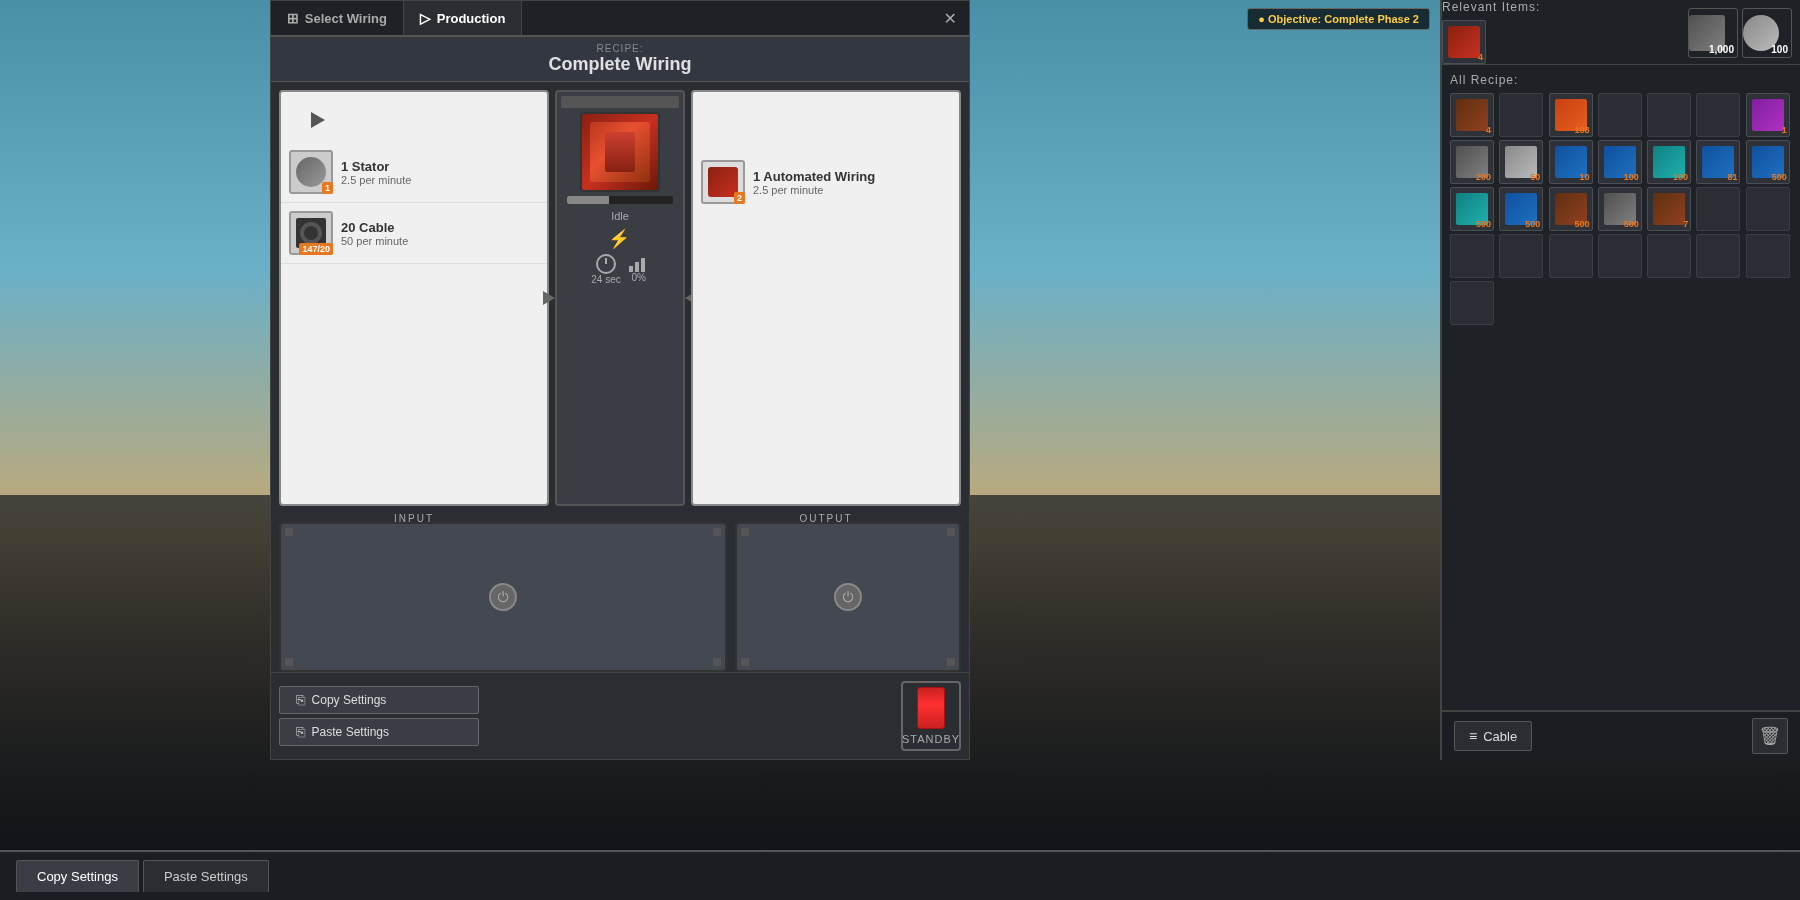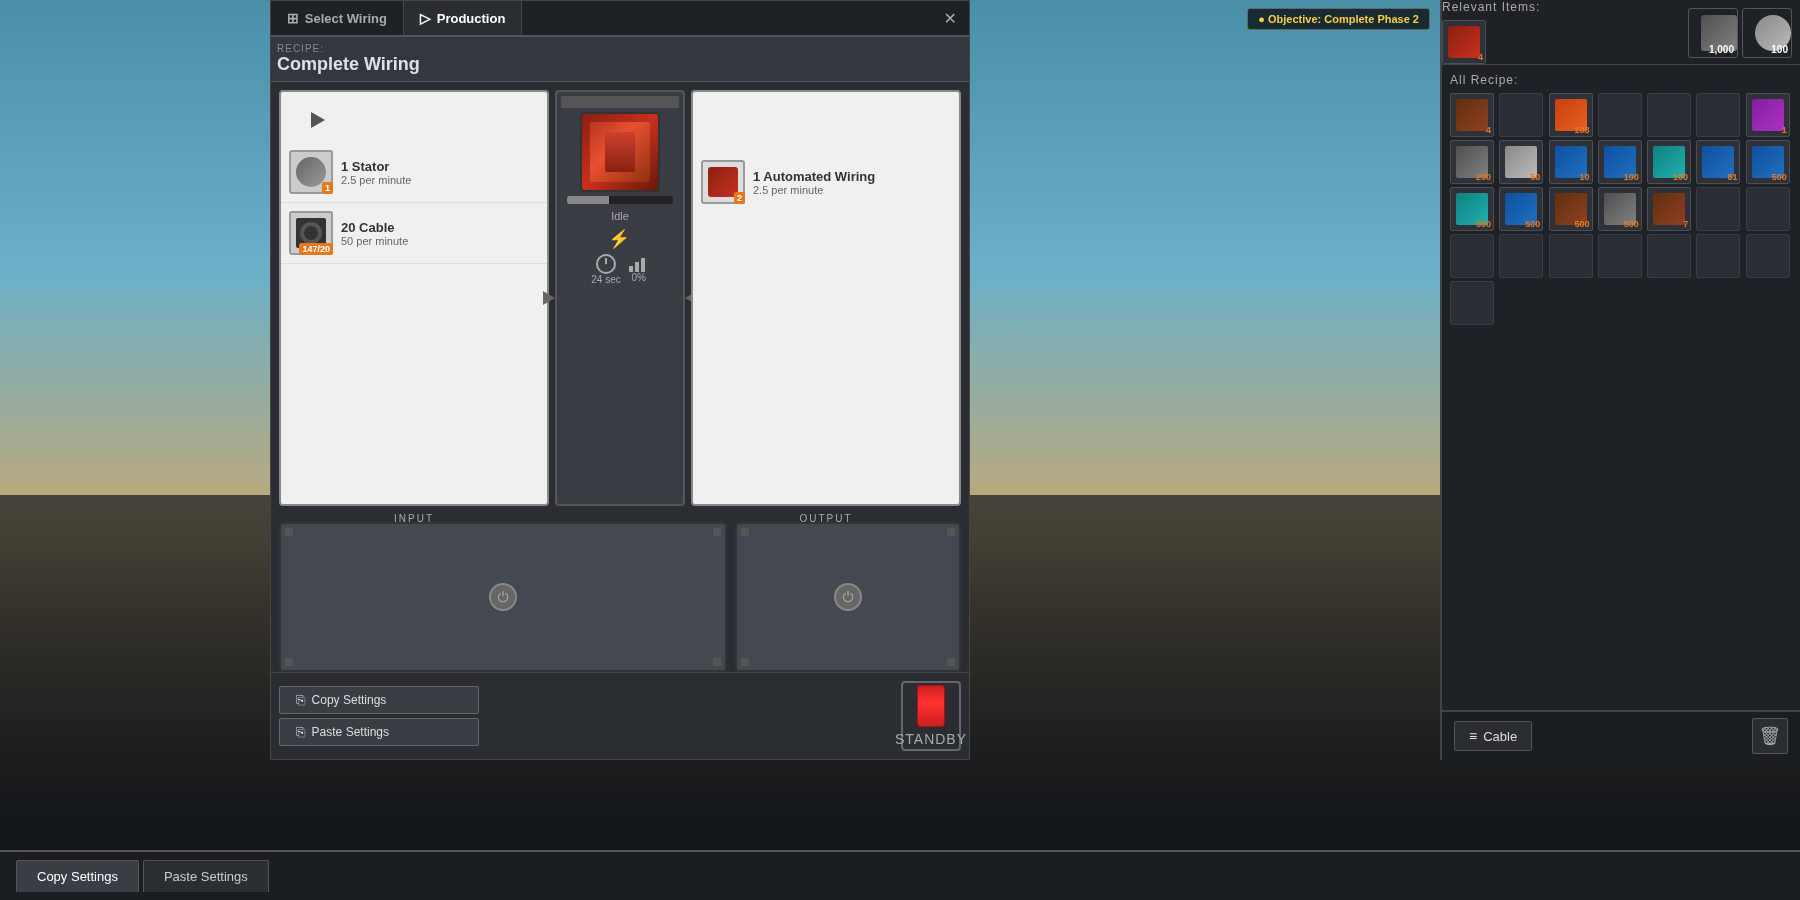--- a/index.html
+++ b/index.html
@@ -83,21 +83,21 @@
       cursor: pointer;
       color: #aaa;
       font-size: 16px;
     }
 
     
     .recipe-title-bar {
       background: #333840;
       border-bottom: 1px solid #555;
       padding: 6px;
-      text-align: left;
+      text-align: center;
     }
 
     .recipe-label {
       font-size: 10px;
       color: #888;
       text-transform: uppercase;
       letter-spacing: 1px;
     }
 
     .recipe-name {
@@ -439,21 +439,21 @@
 
     .standby-light {
       width: 28px;
       height: 42px;
       background: linear-gradient(180deg, #cc2020 0%, #ff3030 40%, #cc2020 100%);
       border-radius: 3px;
       border: 1px solid #aa1010;
     }
 
     .standby-label {
-      font-size: 14px;
+      font-size: 11px;
       color: #aaa;
       letter-spacing: 1px;
     }
 
     
     .right-panel {
       position: absolute;
       right: 0;
       top: 0;
       width: 360px;
@@ -627,21 +627,21 @@
 
     .top-item-slot {
       width: 50px;
       height: 50px;
       background: rgba(30,35,40,0.8);
       border: 1px solid #555;
       border-radius: 3px;
       position: relative;
       display: flex;
       align-items: center;
-      justify-content: flex-end;
+      justify-content: flex-start;
     }
 
     .top-item-count {
       position: absolute;
       bottom: 2px;
       right: 3px;
       font-size: 10px;
       color: #fff;
       font-weight: bold;
     }

